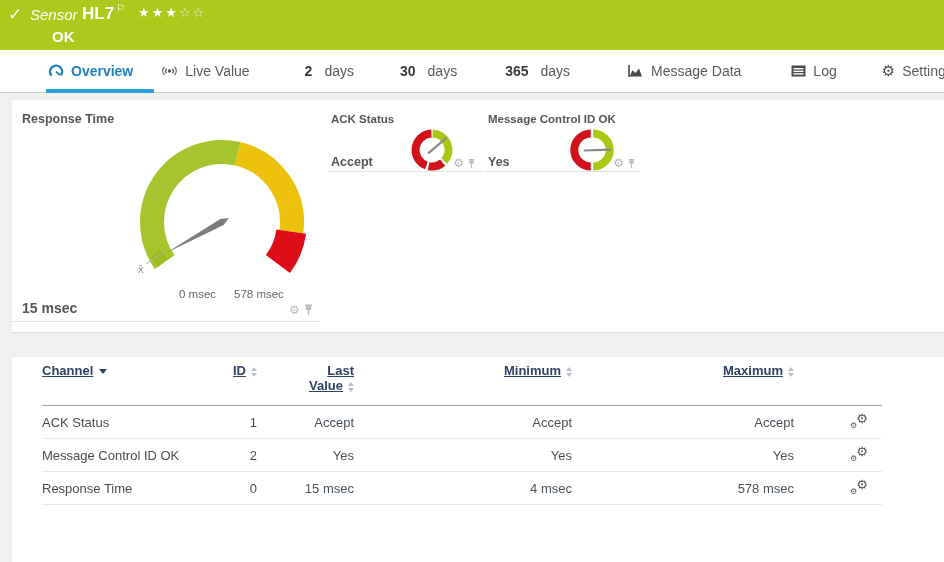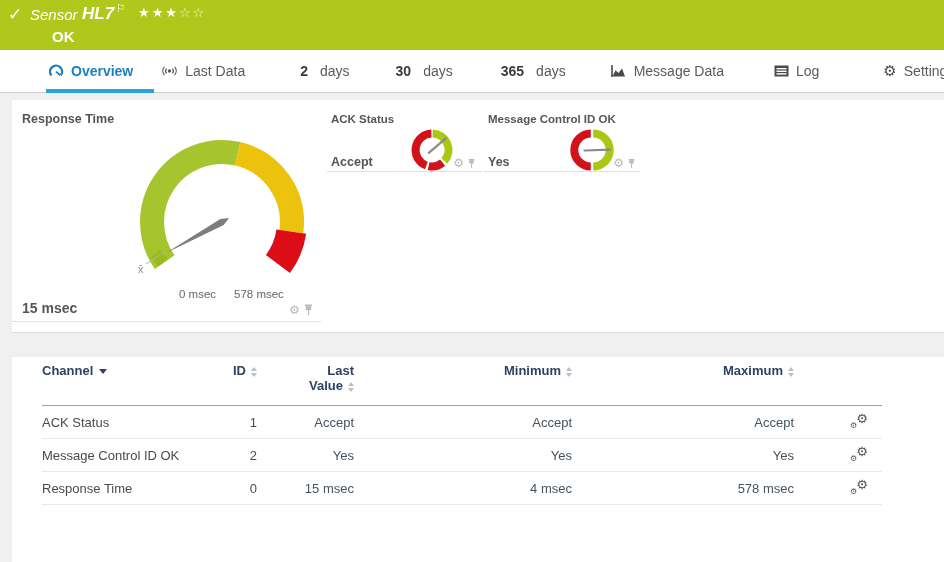--- a/index.html
+++ b/index.html
@@ -3,34 +3,34 @@
 <meta charset="utf-8">
 <style>
   * { margin:0; padding:0; box-sizing:border-box; }
   html,body { width:944px; height:562px; overflow:hidden;
     font-family:"Liberation Sans","DejaVu Sans",sans-serif; background:#f0f0f0; }
 
   
   .topbar { position:relative; height:50px; background:var(--header-green); color:#fff; }
   .topbar .check { position:absolute; left:8px; top:4px; font-size:17px; font-weight:bold; }
   .topbar .typ { position:absolute; left:30px; top:6px; font-style:italic; font-size:15px; }
-  .topbar .nm  { position:absolute; left:82px; top:4px; font-weight:bold; font-size:17px;font-style:italic; }
+  .topbar .nm  { position:absolute; left:82px; top:4px; font-weight:bold; font-size:17px; }
   .topbar .flag { position:absolute; left:116px; top:2px; font-size:11px; }
   .topbar .stars { position:absolute; left:138px; top:5px; font-size:13px; letter-spacing:2px; }
   .topbar .stars .empty { opacity:.85; }
   .topbar .ok { position:absolute; left:52px; top:28px; font-size:15px; font-weight:bold; }
 
   
   .tabs { position:relative; height:43px; background:#fff; border-bottom:1px solid #cfcfcf;
           display:flex; align-items:center; padding-left:48px; }
   .tab { display:flex; align-items:center; gap:7px; font-size:14px; color:#5a5a5a; cursor:default; white-space:nowrap; }
   .tab .num { font-weight:bold; color:#3a3a3a; margin-right:5px; }
   .tab.active { color:var(--tab-blue); font-weight:bold; }
   .t1{margin-right:28px}.t2{margin-right:55px}.t3{margin-right:46px}.t4{margin-right:48px}
-  .t5{margin-right:44px}.t6{margin-right:50px}.t7{margin-right:64px}
+  .t5{margin-right:57px}.t6{margin-right:50px}.t7{margin-right:45px}
   .underline { position:absolute; left:46px; bottom:-1px; width:108px; height:4px; background:var(--underline-blue); }
   .gearglyph { font-style:normal; }
 
   
   .panel { background:#fff; margin-left:12px; position:relative; }
   .panel1 { height:233px; margin-top:7px; border-bottom:1px solid #ddd; }
   .tile { position:absolute; top:0; border-bottom:1px solid #e2e2e2; }
   .tile-big { left:0; width:309px; height:222px; }
   .tile-sm  { height:72px; }
   .tile-ack { left:315px; width:155px; }
@@ -50,21 +50,21 @@
   .tile-big .corner-icons { left:277px; top:203px; }
   .tile-sm .corner-icons { bottom:1px; }
   .tile-ack .corner-icons { right:6px; } .tile-msg .corner-icons { right:4px; }
 
   
   .panel2 { margin-top:13px; height:216px; }
   table { border-collapse:collapse; margin:24px 0 0 30px; table-layout:fixed; }
   col.c-channel{width:165px} col.c-id{width:50px} col.c-last{width:97px}
   col.c-min{width:218px} col.c-max{width:222px} col.c-set{width:88px}
   th { font-size:13px; color:var(--navy); font-weight:bold; text-align:right;
-       vertical-align:top; padding:6px 0 12px 0; border-bottom:1px solid #a3a3a3; }
+       vertical-align:top; padding:6px 0 12px 0; border-bottom:1px solid #a3a3a3;text-decoration:underline; }
   th.h-channel { text-align:left; }
   td { font-size:13px; color:#4a4a4a; text-align:right; height:33px;
        border-bottom:1px solid #e9e9e9; }
   td.c-name { text-align:left; }
   td.c-val { color:#47525c; }
   td.c-set { padding-right:14px; }
   .caret { display:inline-block; width:0; height:0; border-left:4px solid transparent;
            border-right:4px solid transparent; border-top:5px solid var(--navy);
            margin-left:6px; vertical-align:middle; }
   .sort { display:inline-flex; flex-direction:column; gap:2px; margin-left:5px; vertical-align:middle; }
@@ -93,21 +93,21 @@
       <path d="M12.9 11.2 A6 6 0 1 0 3.4 11.4" fill="none" style="stroke:var(--tab-blue)" stroke-width="2.4"></path>
       <line x1="8" y1="7.6" x2="12.2" y2="11.3" style="stroke:var(--tab-blue)" stroke-width="1.8"></line>
     </svg>
     <span>Overview</span>
   </div>
   <div class="tab t2">
     <svg width="17" height="14" viewBox="0 0 17 14">
       <circle cx="8.5" cy="7" r="1.7" fill="#555"></circle>
       <path d="M5.6 4.6 A3.6 3.6 0 0 0 5.6 9.4 M3.4 2.9 A6.2 6.2 0 0 0 3.4 11.1 M11.4 4.6 A3.6 3.6 0 0 1 11.4 9.4 M13.6 2.9 A6.2 6.2 0 0 1 13.6 11.1" fill="none" stroke="#555" stroke-width="1.2"></path>
     </svg>
-    <span>Last Data</span>
+    <span>Live Value</span>
   </div>
   <div class="tab t3">
     <span class="num">2</span>
     <span>days</span>
   </div>
   <div class="tab t4">
     <span class="num">30</span>
     <span>days</span>
   </div>
   <div class="tab t5">

